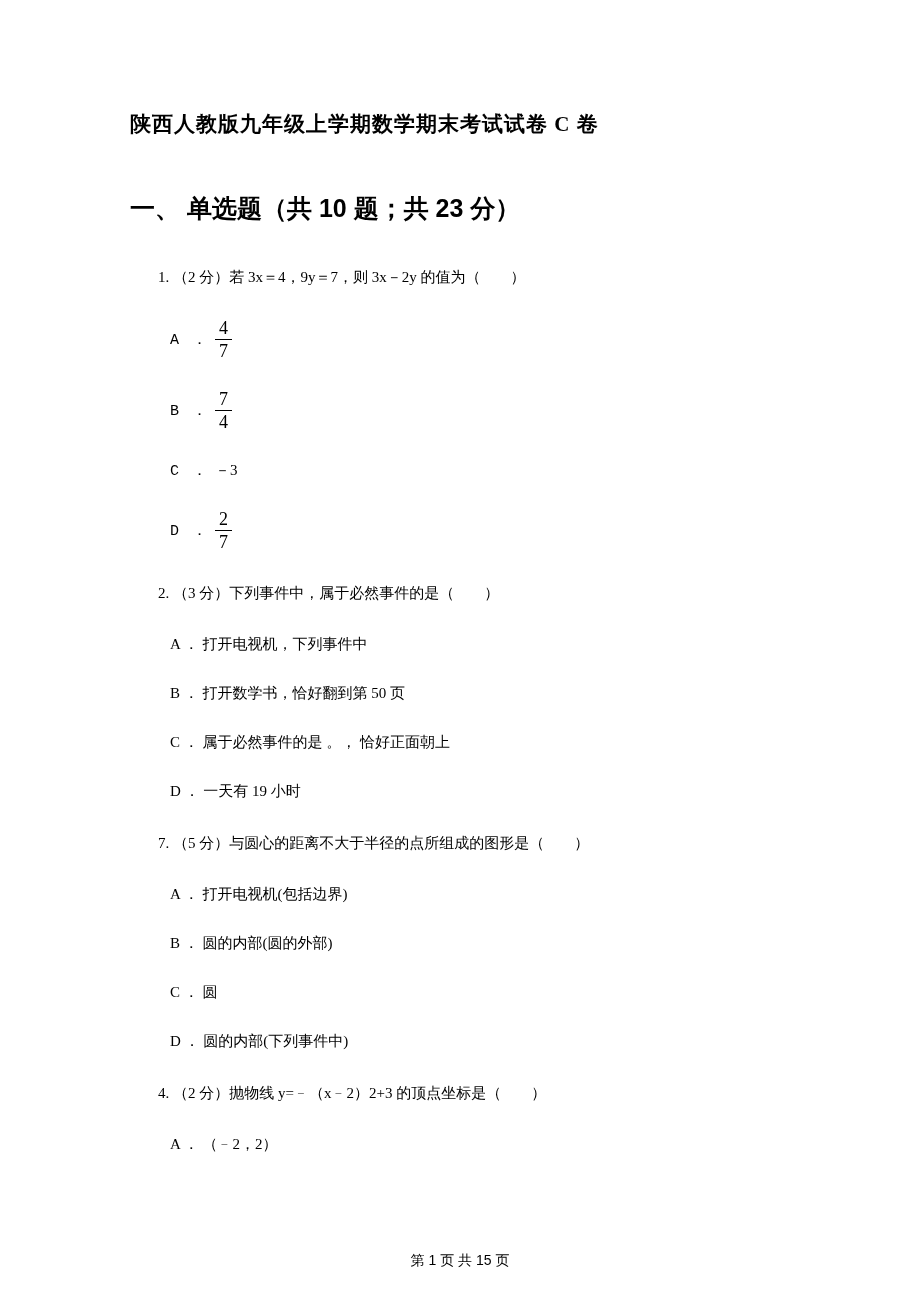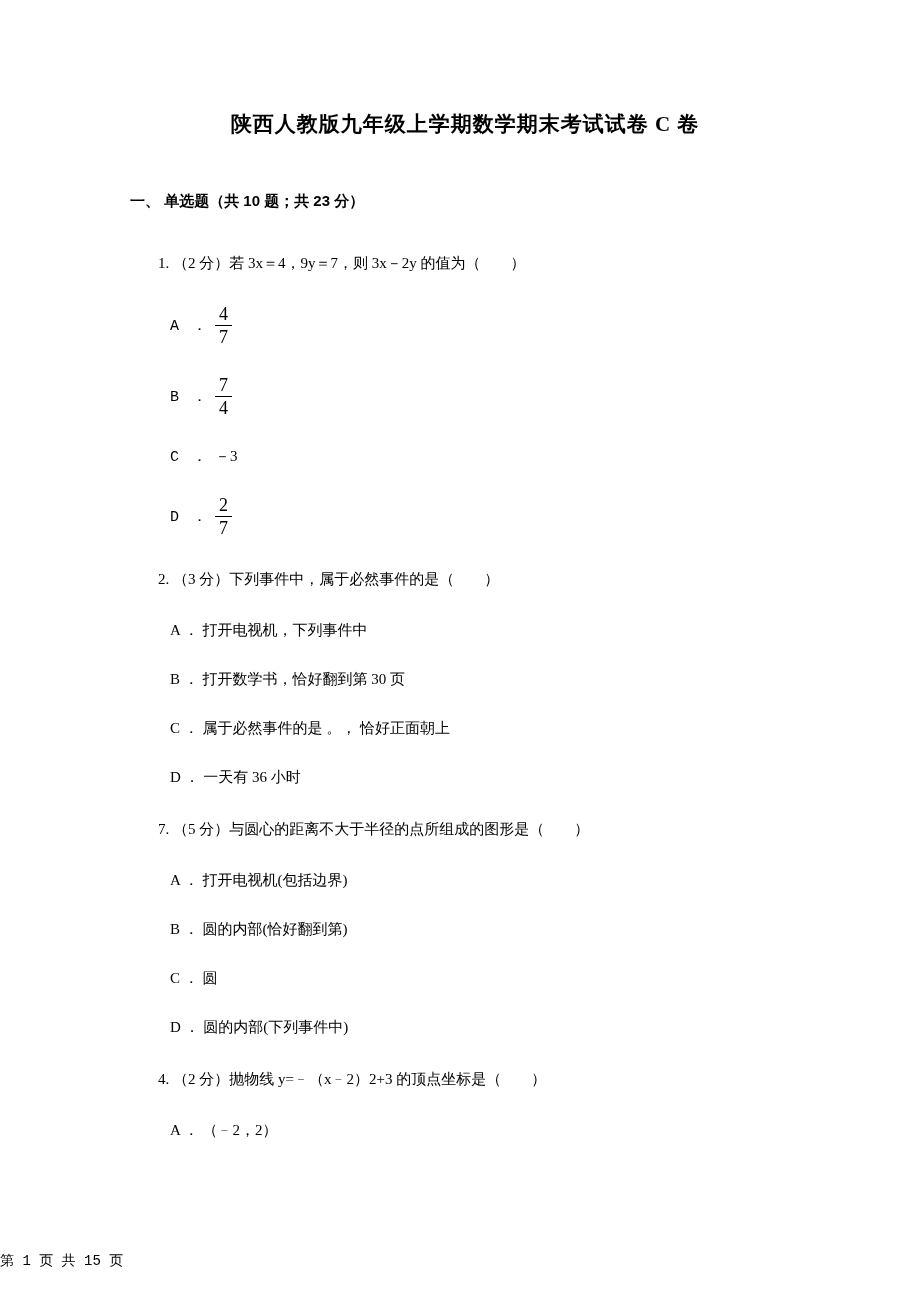--- a/index.html
+++ b/index.html
@@ -9,29 +9,28 @@
     }
     body {
       width: 920px;
       min-height: 1302px;
       background: #ffffff;
       font-family: "SimSun", "宋体", serif;
       padding: 110px 120px 40px 130px;
       position: relative;
     }
     .title {
-      text-align: center;
       font-size: 21px;
       font-weight: bold;
       font-family: "SimSun", "宋体", serif;
       margin-bottom: 54px;
       letter-spacing: 1px;
     }
     .section-header {
-      font-size: 15px;
+      font-size: 25px;
       font-weight: bold;
       font-family: "SimHei", "黑体", sans-serif;
       margin-bottom: 40px;
     }
     .question {
       font-size: 15px;
       line-height: 1.6;
       margin-bottom: 26px;
       margin-left: 28px;
     }
@@ -67,23 +66,23 @@
     .fraction .den {
       display: block;
       padding: 2px 4px 0 4px;
       min-width: 14px;
     }
     .footer {
       position: absolute;
       bottom: 32px;
       left: 0;
       right: 0;
-      text-align: left;
+      text-align: center;
       font-size: 14px;
-      font-family: Liberation Mono, monospace;
+      font-family: Liberation Sans, sans-serif;
     }
   </style>
 </head>
 <body>
 
 <div class="title">陕西人教版九年级上学期数学期末考试试卷 C 卷</div>
 
 <div class="section-header">一、 单选题（共 10 题；共 23 分）</div>
 
 <div class="question">
@@ -117,30 +116,30 @@
     <span class="num">2</span>
     <span class="den">7</span>
   </span>
 </div>
 
 <div class="question">
   <div class="q-text">2. （3 分）下列事件中，属于必然事件的是（　　）</div>
 </div>
 
 <div class="option">A ． 打开电视机，下列事件中</div>
-<div class="option">B ． 打开数学书，恰好翻到第 30 页</div>
+<div class="option">B ． 打开数学书，恰好翻到第 50 页</div>
 <div class="option">C ． 属于必然事件的是 。， 恰好正面朝上</div>
-<div class="option">D ． 一天有 36 小时</div>
+<div class="option">D ． 一天有 19 小时</div>
 
 <div class="question">
   <div class="q-text">7. （5 分）与圆心的距离不大于半径的点所组成的图形是（　　）</div>
 </div>
 
 <div class="option">A ． 打开电视机(包括边界)</div>
-<div class="option">B ． 圆的内部(恰好翻到第)</div>
+<div class="option">B ． 圆的内部(圆的外部)</div>
 <div class="option">C ． 圆</div>
 <div class="option">D ． 圆的内部(下列事件中)</div>
 
 <div class="question">
   <div class="q-text">4. （2 分）抛物线 y=﹣（x﹣2）2+3 的顶点坐标是（　　）</div>
 </div>
 
 <div class="option">A ． （﹣2，2）</div>
 
 <div class="footer">第 1 页 共 15 页</div>

